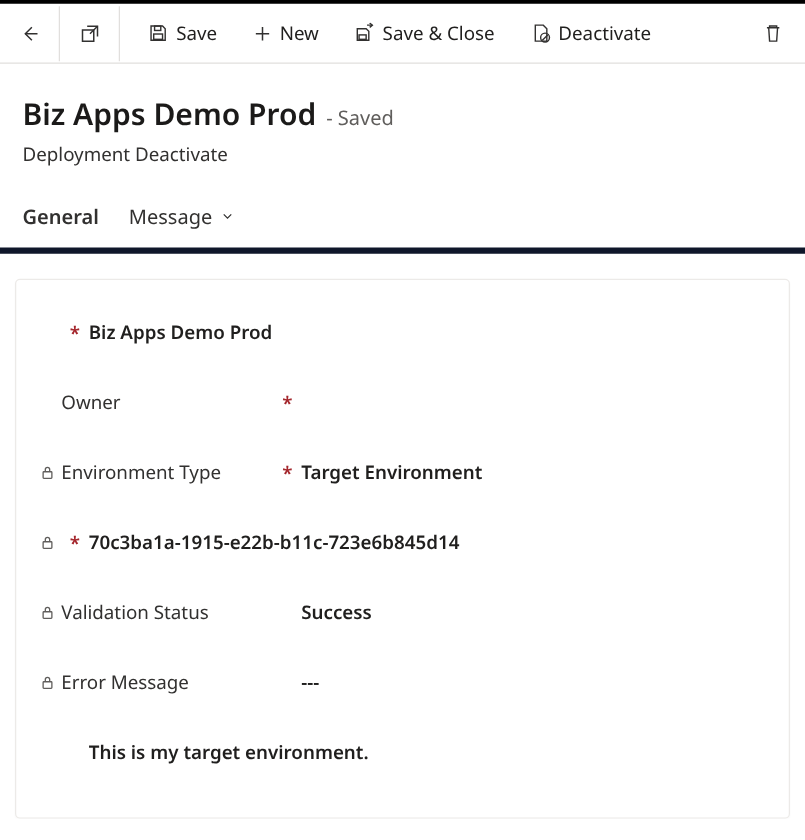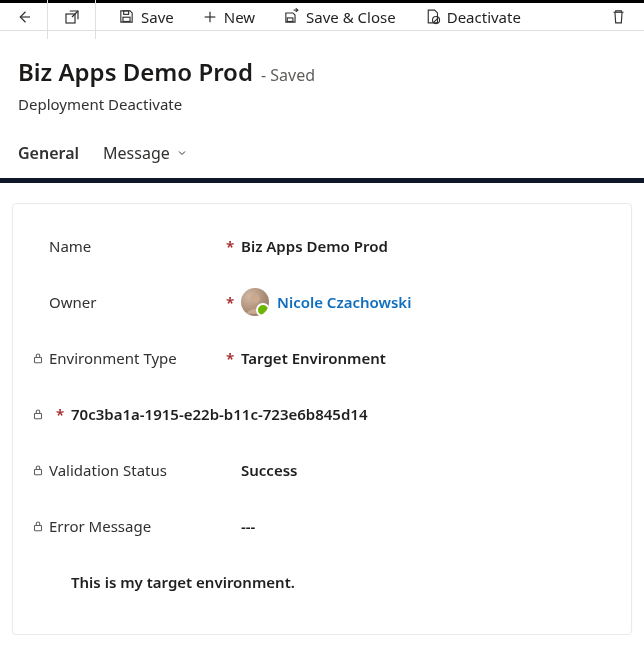--- a/index.html
+++ b/index.html
@@ -6,21 +6,21 @@
   html, body {
     margin: 0; padding: 0;
     font-family: "Segoe UI", -apple-system, system-ui, sans-serif;
     color: #1b1a19;
     background: #ffffff;
     width: 644px;
   }
   .topbar-line { height: 3px; background: #000; }
   .toolbar {
     display: flex; align-items: center;
-    height: 28px;
+    height: 48px;
     border-bottom: 1px solid #e1dfdd;
     padding: 0 4px 0 0;
   }
   .tool-slot {
     width: 48px; height: 44px;
     display: flex; align-items: center; justify-content: center;
     border-right: 1px solid #e1dfdd;
   }
   .cmd-group {
     display: flex; align-items: center; gap: 8px;
@@ -193,39 +193,28 @@
     <svg width="12" height="12" viewBox="0 0 24 24" fill="none" stroke="#323130" stroke-width="2">
         <path d="M6 9 L12 15 L18 9"></path>
       </svg>
   </div>
 </div>
 
 <div class="form-panel">
 
   <div class="form-row">
     <div class="lock-col"></div>
-    <div class="label-col">Name</div>
     <div class="req-col"><span class="req-star">*</span></div>
     <div class="value-col">Biz Apps Demo Prod</div>
   </div>
 
   <div class="form-row">
     <div class="lock-col"></div>
     <div class="label-col">Owner</div>
     <div class="req-col"><span class="req-star">*</span></div>
-    <div class="value-col">
-      <span class="avatar">
-        <svg viewBox="0 0 24 24">
-            <circle cx="12" cy="9" r="4" fill="#c9a98f"></circle>
-            <path d="M4 22 Q12 14 20 22 Z" fill="#c9a98f"></path>
-          </svg>
-        <span class="presence"></span>
-      </span>
-      <span class="owner-name">Nicole Czachowski</span>
-    </div>
   </div>
 
   <div class="form-row">
     <div class="lock-col">
       <svg width="14" height="14" viewBox="0 0 24 24" fill="none" stroke="#605e5c" stroke-width="1.8">
           <rect x="6" y="11" width="12" height="9" rx="1"></rect>
           <path d="M9 11 V8 a3 3 0 0 1 6 0 V11"></path>
         </svg>
     </div>
     <div class="label-col">Environment Type</div>

